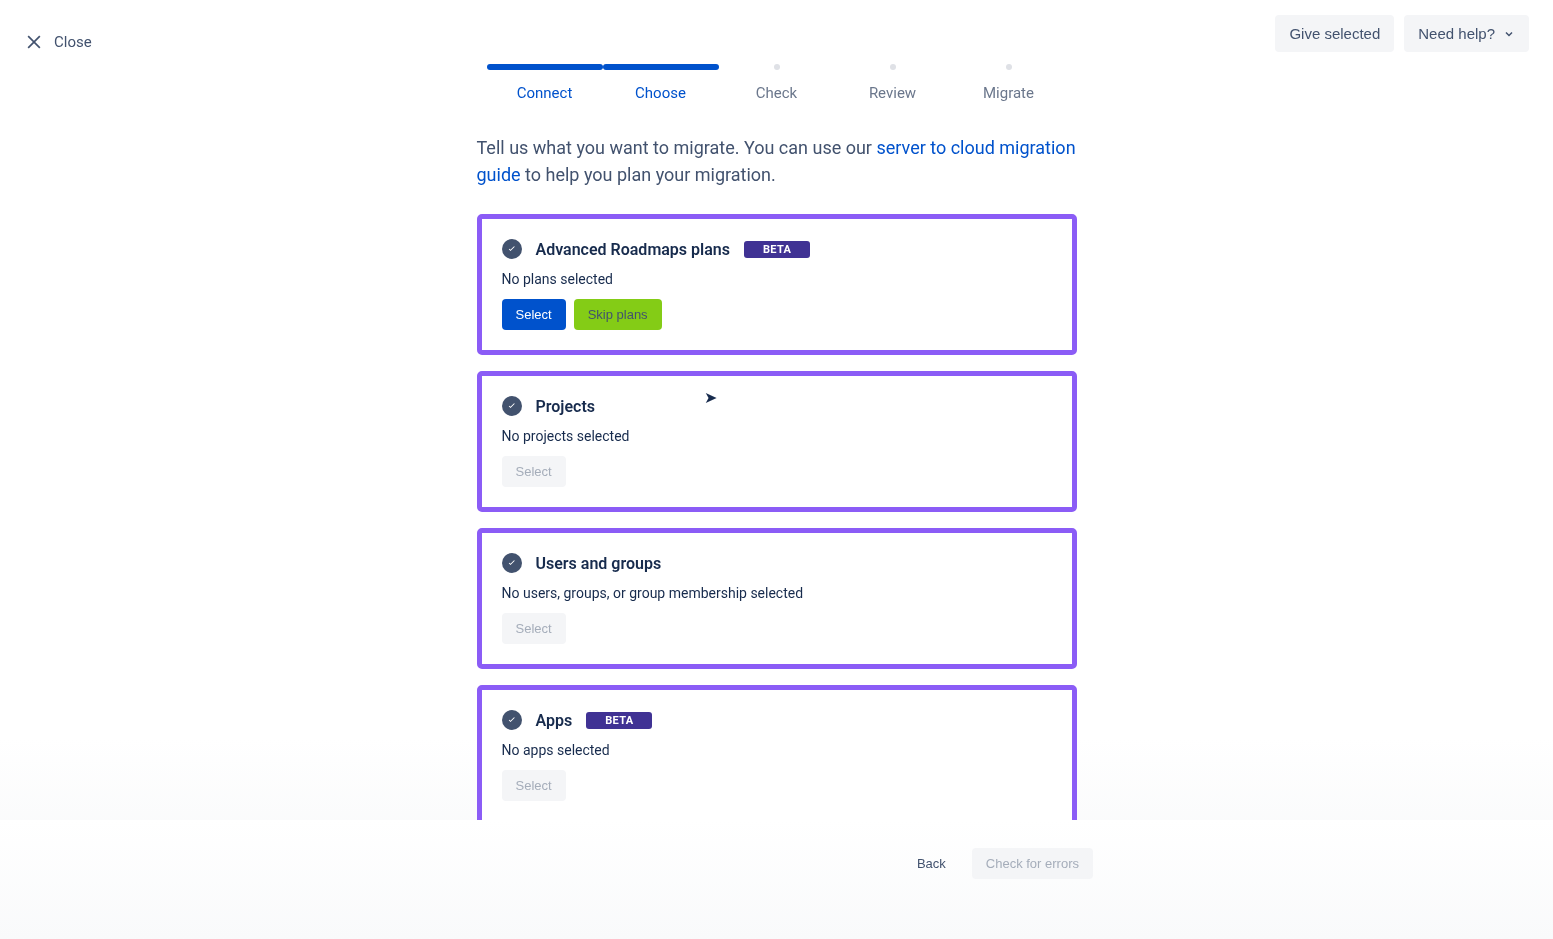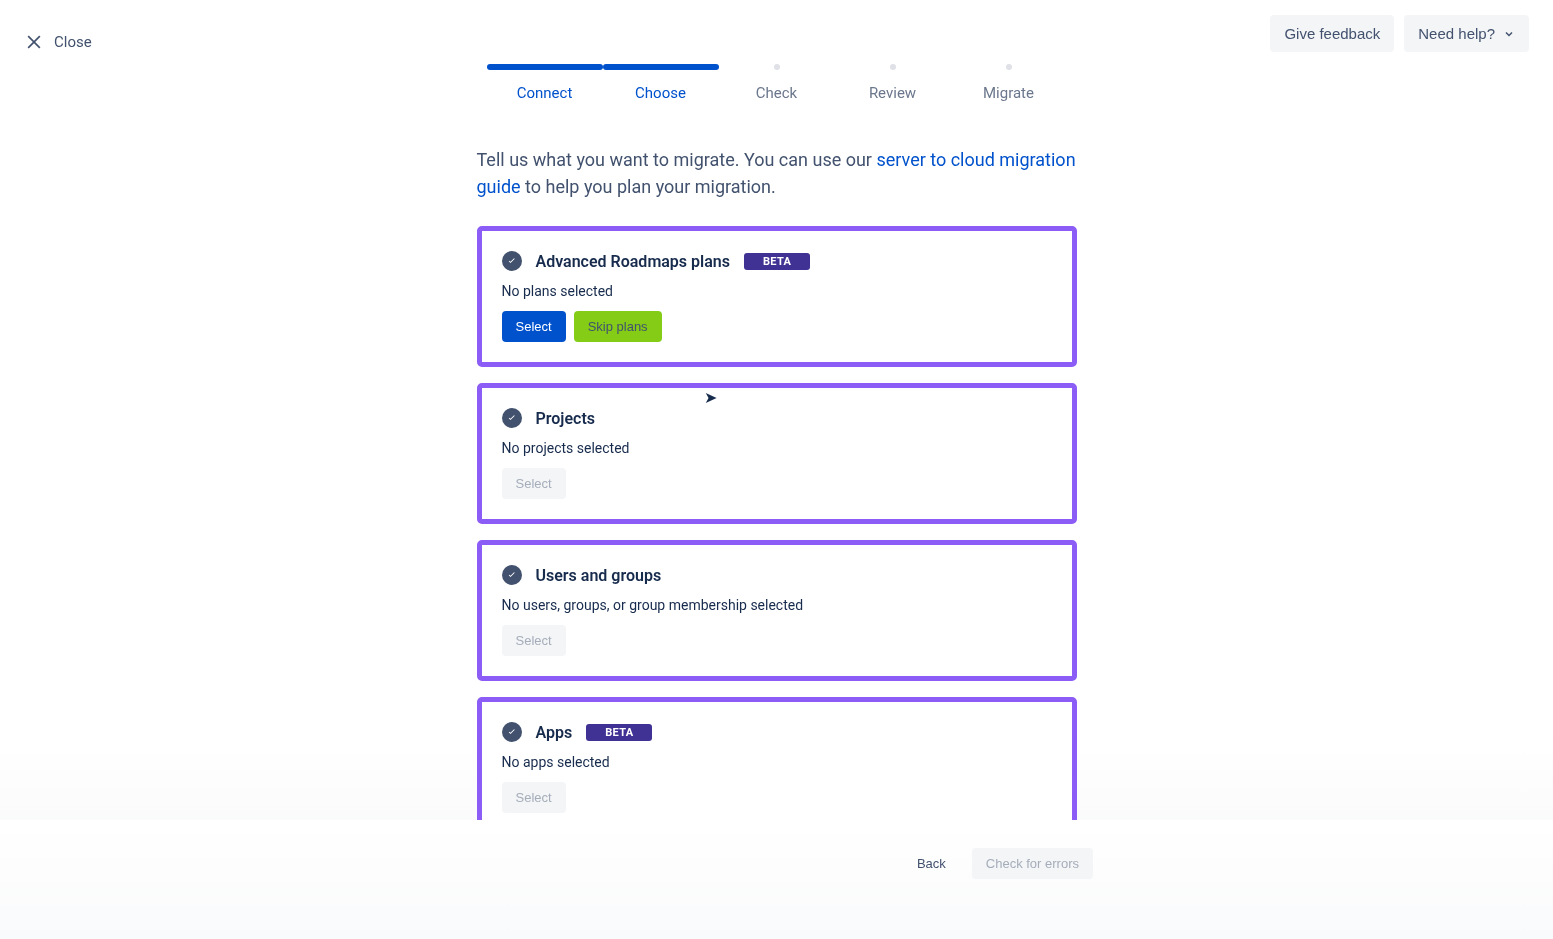--- a/index.html
+++ b/index.html
@@ -50,21 +50,21 @@
       align-items: center;
       gap: 8px;
     }
     .content-wrap {
       max-width: 600px;
       margin: 0 auto;
     }
     .stepper {
       display: flex;
       justify-content: center;
-      margin-bottom: 44px;
+      margin-bottom: 32px;
       padding: 0 10px;
     }
     .step {
       display: flex;
       flex-direction: column;
       align-items: center;
       gap: 14px;
       font-size: 15px;
       color: #6B778C;
       flex: 1;
@@ -219,21 +219,21 @@
 <div class="top-bar">
   <div class="close-btn">
     <svg viewBox="0 0 24 24" stroke="#42526E" stroke-width="2" fill="none">
       <line x1="5" y1="5" x2="19" y2="19"></line>
       <line x1="19" y1="5" x2="5" y2="19"></line>
     </svg>
     <span>Close</span>
   </div>
   <div class="top-right">
     <button class="top-right-btn">
-      <span>Give feedback</span>
+      <span>Give selected</span>
     </button>
     <button class="top-right-btn">
       <span>Need help?</span>
       <svg class="chevron-down" viewBox="0 0 24 24" fill="none" stroke="#42526E" stroke-width="3">
         <polyline points="6 9 12 15 18 9"></polyline>
       </svg>
     </button>
   </div>
 </div>
 

